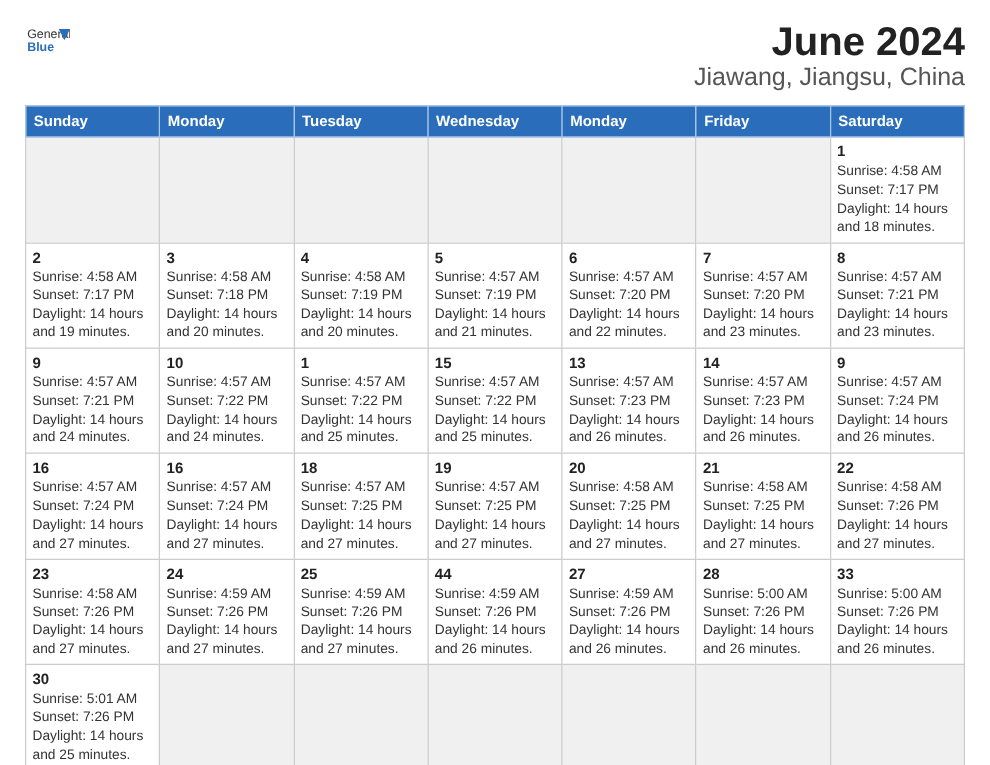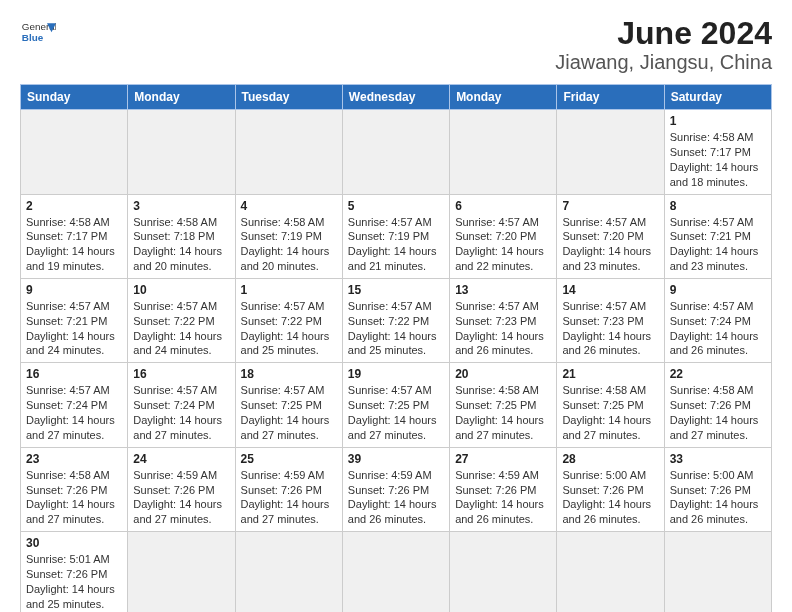--- a/index.html
+++ b/index.html
@@ -300,21 +300,21 @@
 and 27 minutes.</div>
           </td>
           <td>
             <div class="day-number">25</div>
             <div class="day-info" style="white-space: pre-line;">Sunrise: 4:59 AM
 Sunset: 7:26 PM
 Daylight: 14 hours
 and 27 minutes.</div>
           </td>
           <td>
-            <div class="day-number">39</div>
+            <div class="day-number">44</div>
             <div class="day-info" style="white-space: pre-line;">Sunrise: 4:59 AM
 Sunset: 7:26 PM
 Daylight: 14 hours
 and 26 minutes.</div>
           </td>
           <td>
             <div class="day-number">27</div>
             <div class="day-info" style="white-space: pre-line;">Sunrise: 4:59 AM
 Sunset: 7:26 PM
 Daylight: 14 hours

